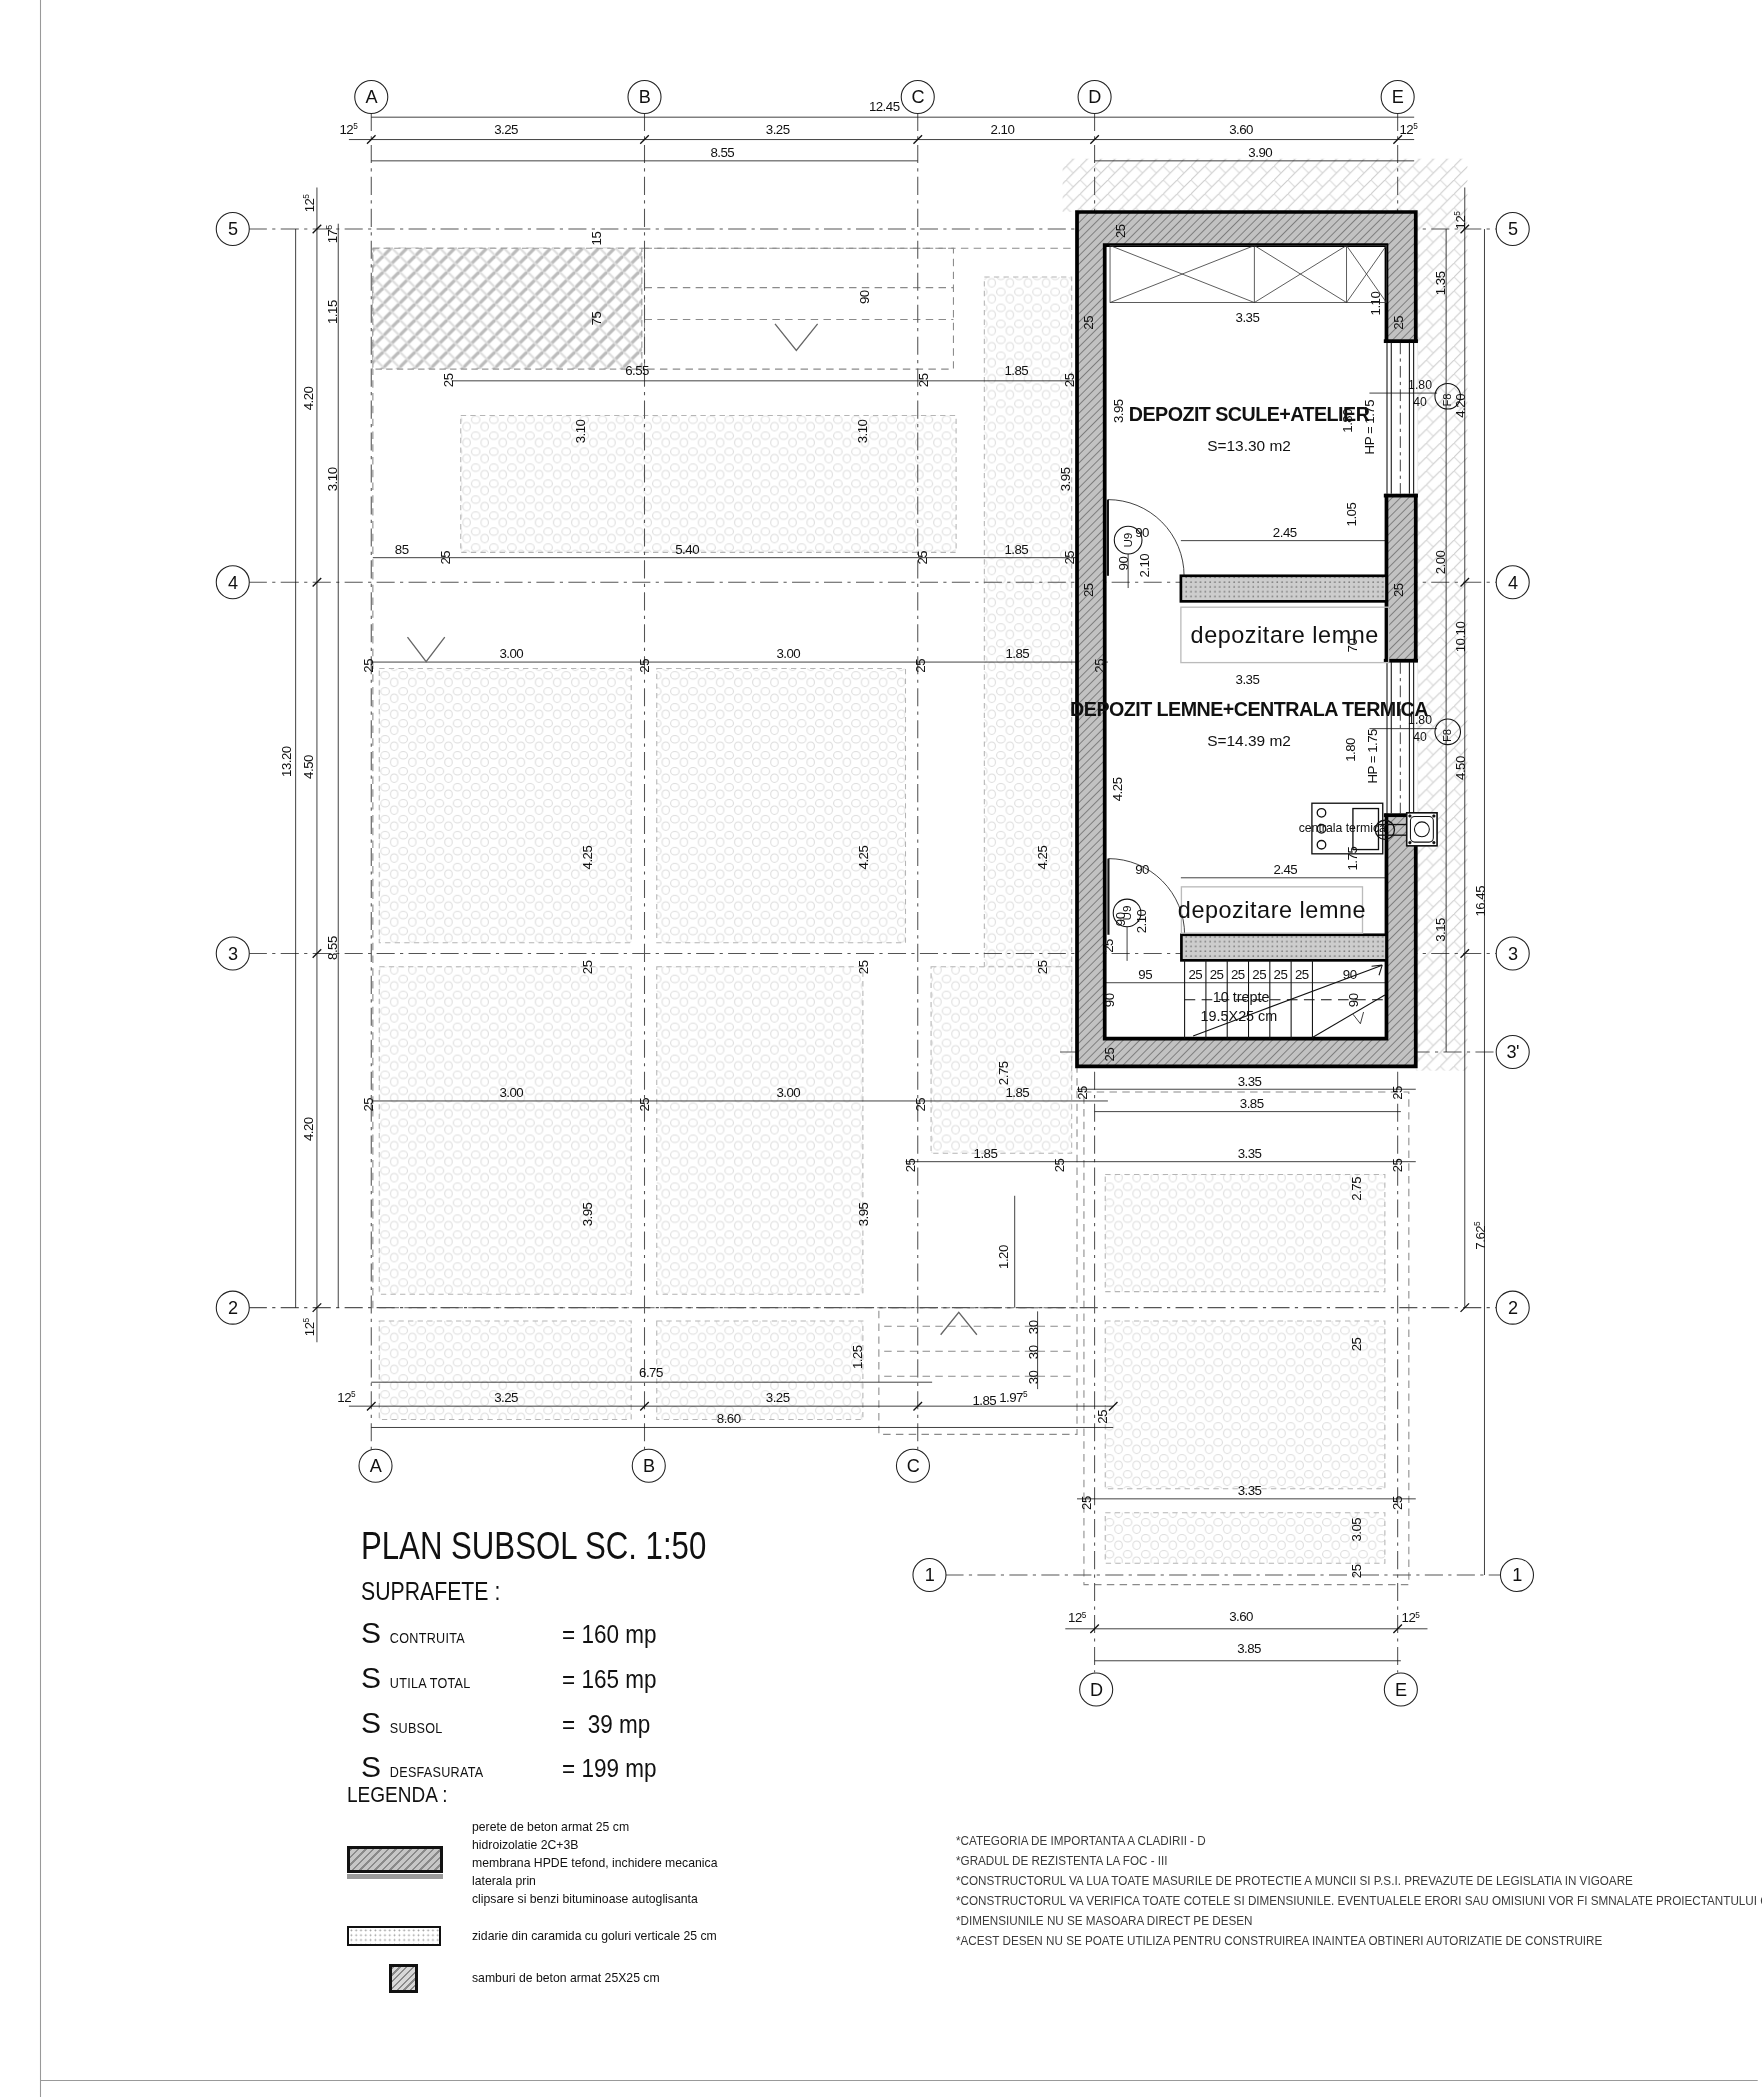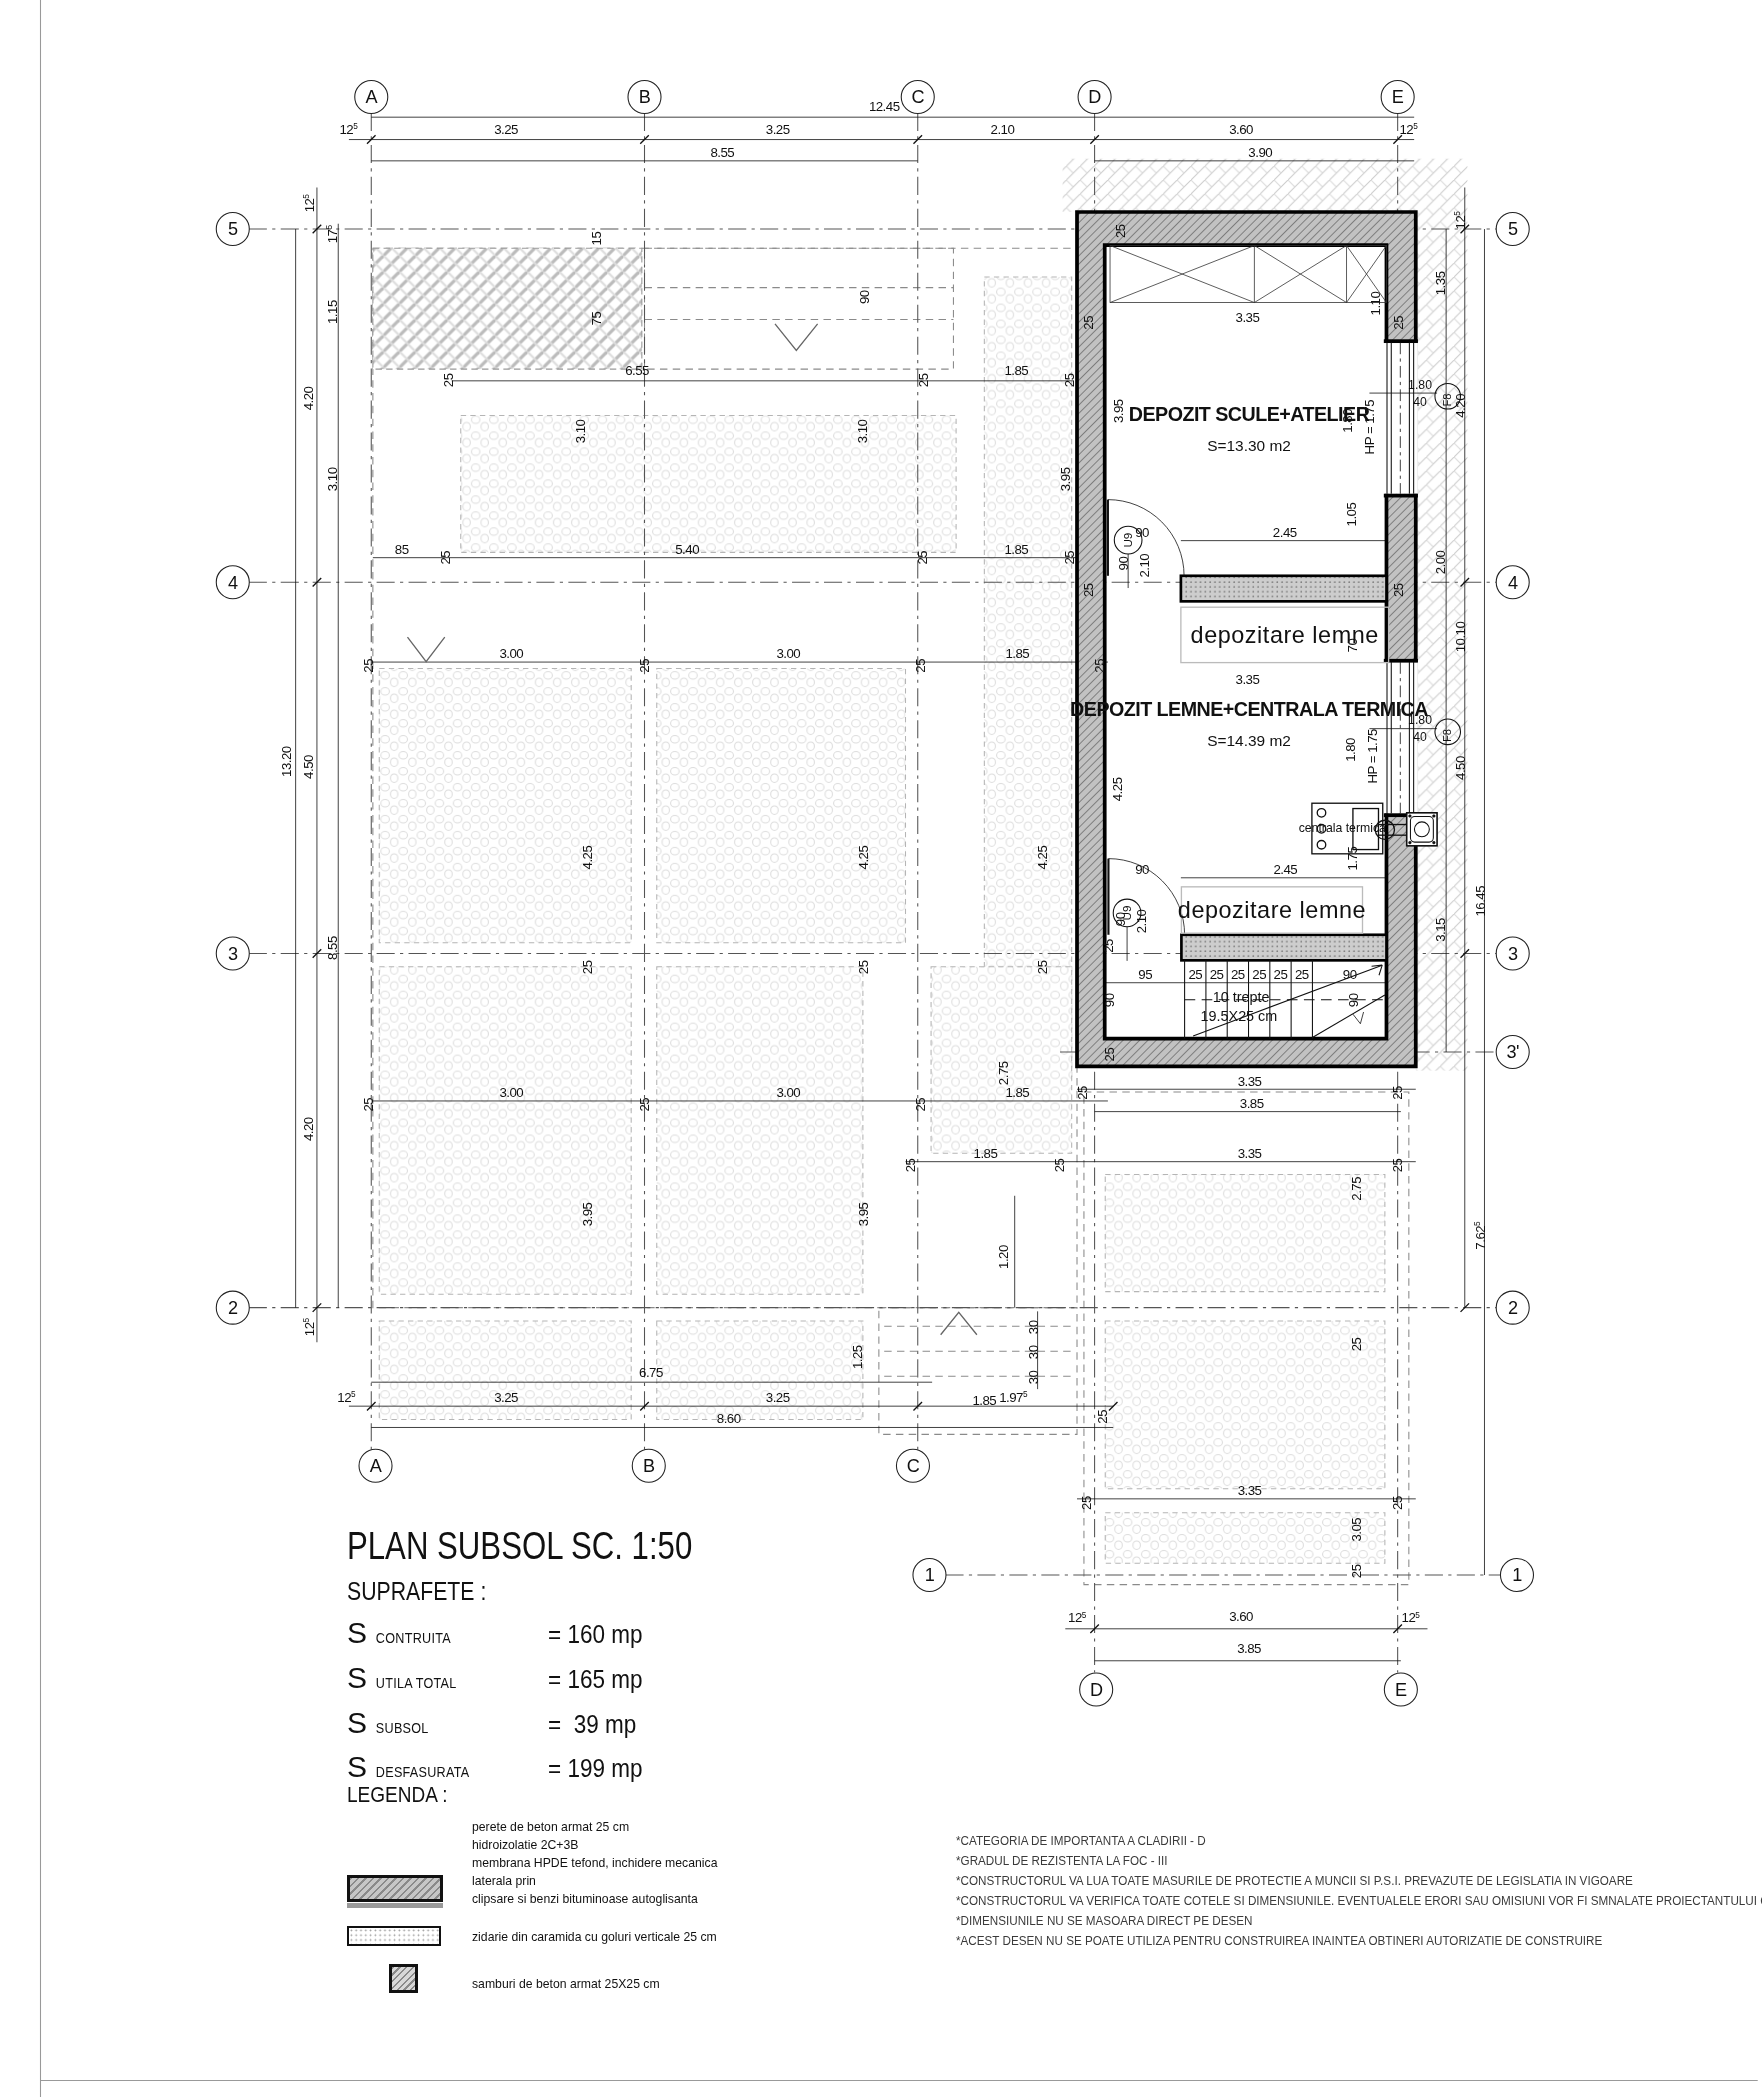--- a/index.html
+++ b/index.html
@@ -9,32 +9,32 @@
   #plan-svg{position:absolute;left:0;top:0;}
   #plan-svg text{fill:#111;}
   .dim{font-size:25px;letter-spacing:-1px;}
   .bubble-txt{font-size:34px;letter-spacing:-1px;}
   .room-name{font-size:37px;font-weight:bold;letter-spacing:-1px;}
   .room-area{font-size:29px;}
   .gray-big{fill:#b8b8b8;letter-spacing:1px;}
   .gray-small{fill:#9b9b9b;}
 
   
-  #title-block{position:absolute;left:347px;top:1525px;}
+  #title-block{position:absolute;left:361px;top:1525px;}
   .plan-title{font-size:38px;transform:scaleX(.82);transform-origin:left;white-space:nowrap;font-weight:400;}
   .suprafete{font-size:25px;transform:scaleX(.85);transform-origin:left;margin-top:8.5px;}
   .s-row{display:grid;grid-template-columns:24.5px 176px auto;align-items:baseline;margin-top:10.7px;width:479px;}
   .s-sym{font-size:30px;font-weight:400;}
   .s-sub{font-size:14px;letter-spacing:0.3px;padding-left:4.3px;transform:scaleX(.9);transform-origin:left;}
   .s-val{font-size:25px;white-space:pre;transform:scaleX(.9);transform-origin:left;}
 
   
   #legend{position:absolute;left:347px;top:1782px;}
   .legend-head{font-size:22.4px;transform:scaleX(.85);transform-origin:left;margin-bottom:9.6px;}
-  .legend-item{display:flex;align-items:flex-end;margin-bottom:18px;}
+  .legend-item{display:flex;align-items:center;margin-bottom:18px;}
   .legend-sym{width:125px;flex:0 0 125px;}
   .legend-txt{font-size:13.3px;line-height:18px;transform:scaleX(.92);transform-origin:left;white-space:nowrap;}
   .sw-hatch{width:90px;height:21px;border:3.2px solid #111;
             background:repeating-linear-gradient(135deg,#8a8a8a 0 1.6px,#c6c6c6 1.6px 5.3px);}
   .sw-strip{width:96px;height:4.8px;background:#9a9a9a;margin-top:1.1px;}
   .sw-dots{width:90px;height:16px;border:2.7px solid #111;
            background:radial-gradient(#9a9a9a 0.9px,transparent 1px);background-size:4.8px 4.8px;}
   .sw-core{width:23.4px;height:23.4px;border:3.2px solid #111;margin-left:42px;
            background:repeating-linear-gradient(135deg,#8a8a8a 0 1.6px,#d8d8d8 1.6px 4.8px);}
   .sw-chimney{margin-left:37px;}

